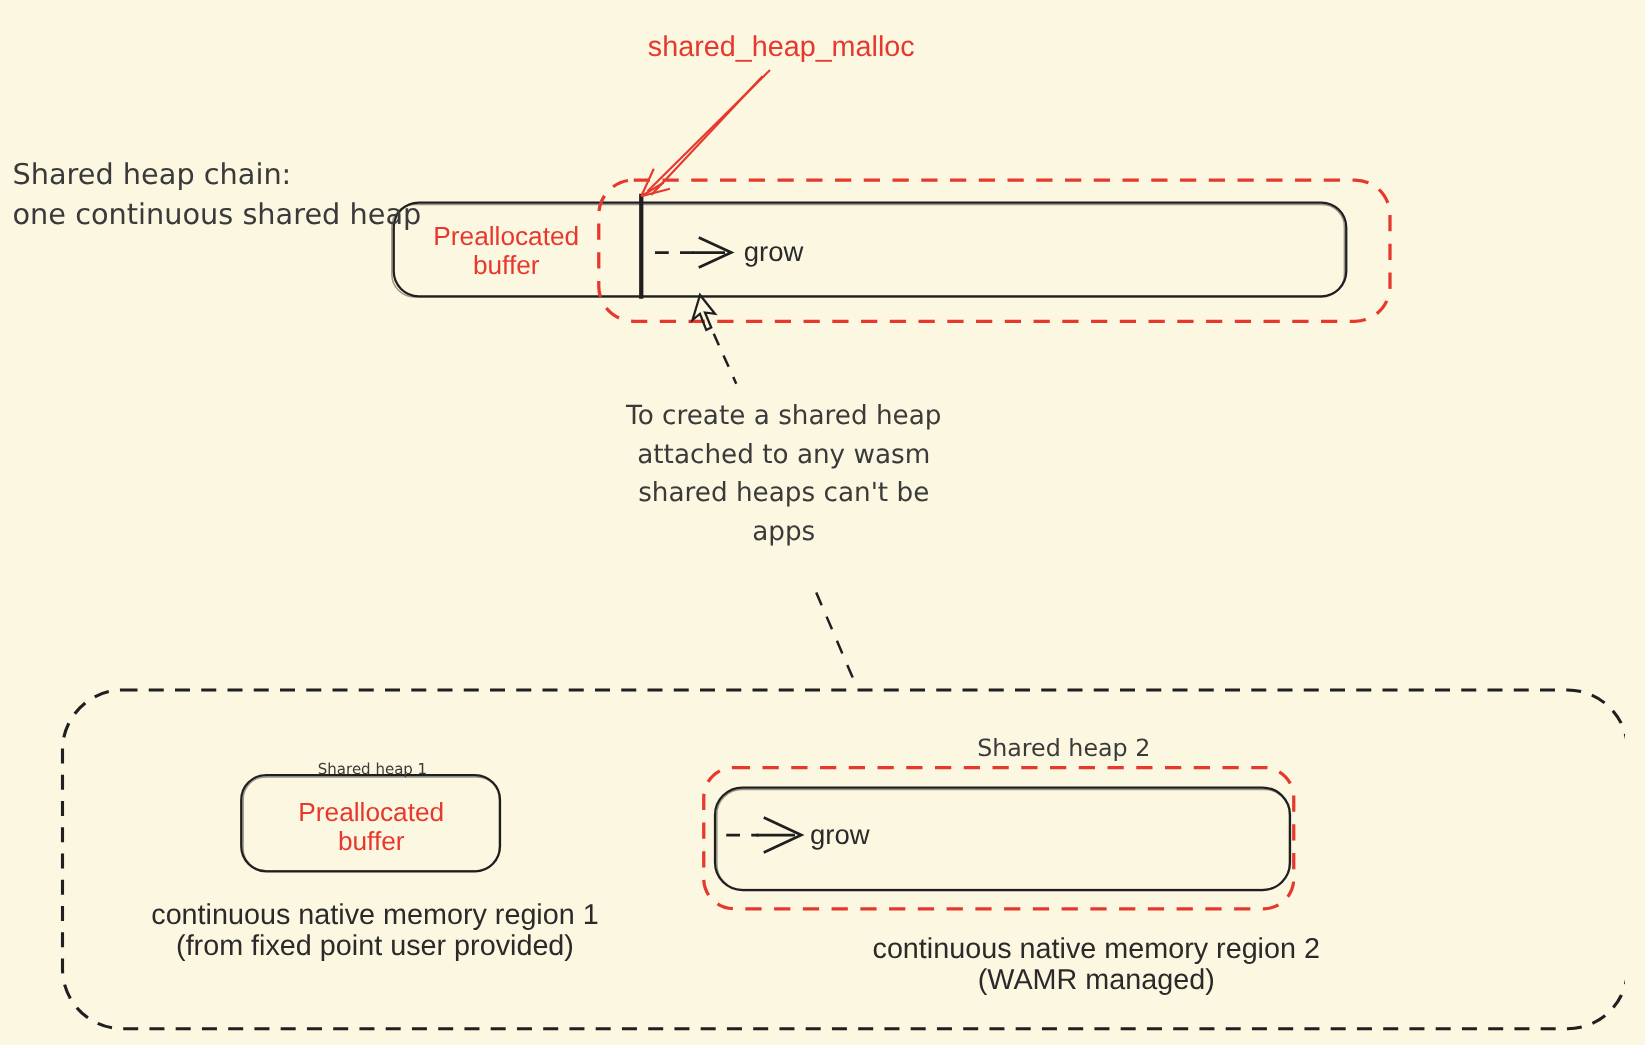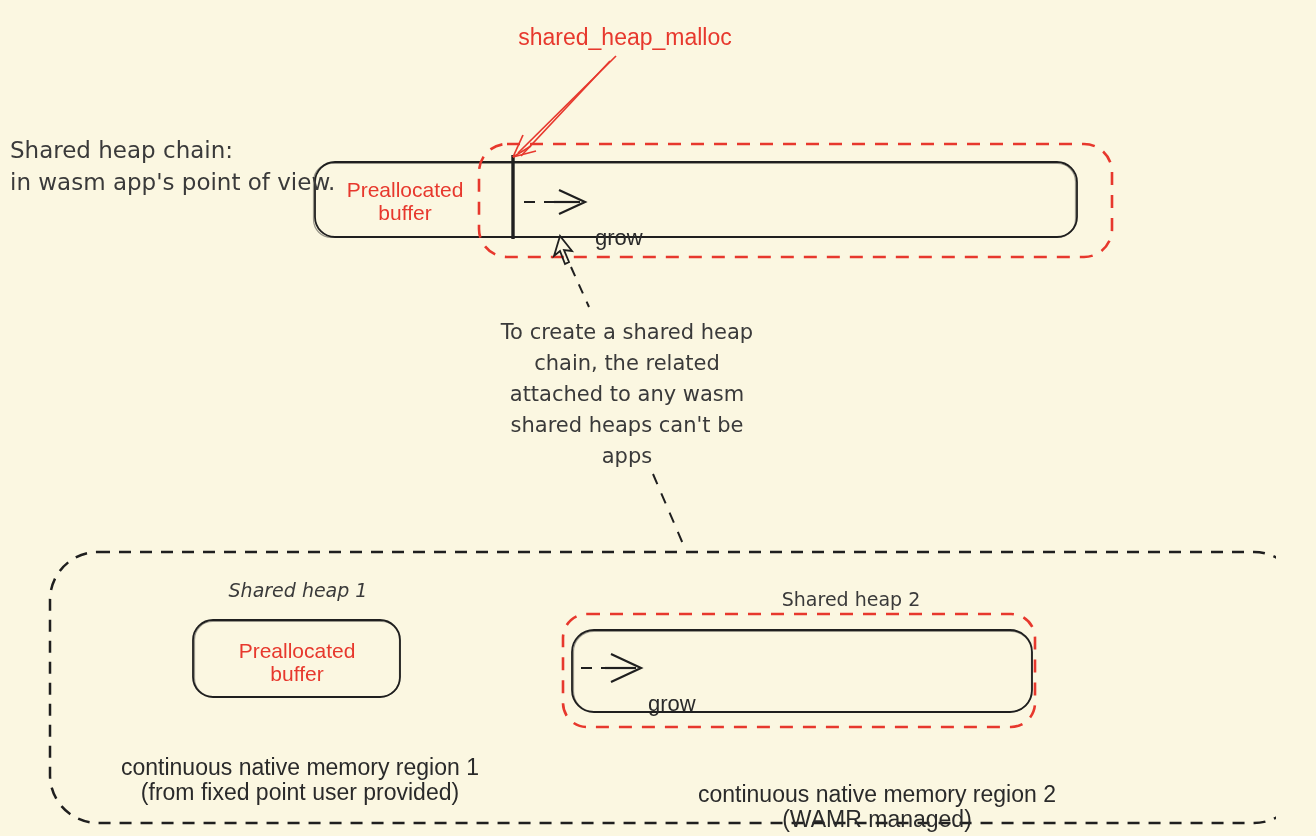--- a/index.html
+++ b/index.html
@@ -1,31 +1,31 @@
 <!DOCTYPE html>
 <html style="--bg: #FBF7E1; --red: #E7382D; --ink: #1F1F1F; --note: #3A3A3A; --cap: #2A2A2A;"><head>
 <meta charset="utf-8">
 <style>
   html,body{margin:0;padding:0;}
   body{background:var(--bg,#FBF7E1);font-family:"Liberation Sans",sans-serif;}
-  #canvas{position:relative;width:1276px;height:836px;background:var(--bg,#FBF7E1);overflow:hidden;}
+  #canvas{position:relative;width:1276px;height:836px;background:var(--bg,#FBF7E1);overflow:hidden;padding-left:24px;}
   svg.layer{position:absolute;left:0;top:0;width:1316px;height:836px;}
   .stroke-dark{stroke:var(--ink,#1F1F1F);fill:none;}
   .stroke-red{stroke:var(--red,#E7382D);fill:none;}
   .txt{position:absolute;white-space:nowrap;}
   .center{text-align:center;}
   .hand{font-family:"DejaVu Sans",sans-serif;color:var(--note,#3A3A3A);}
-  .plain{font-family:"Liberation Sans",sans-serif;color:var(--cap,#2A2A2A);margin-top:36px;}
+  .plain{font-family:"Liberation Sans",sans-serif;color:var(--cap,#2A2A2A);}
   .red-text{color:var(--red,#E7382D);}
-  .chain-note{left:10px;top:134px;width:340px;font-size:23px;line-height:32px;}
+  .chain-note{left:10px;top:124px;width:340px;font-size:23px;line-height:32px;}
   .malloc{left:500px;top:24px;width:250px;font-size:23px;line-height:26px;}
   .prebuf-top{left:330px;top:178px;width:150px;font-size:21px;line-height:23px;}
   .grow-top{left:595px;top:190px;font-size:22px;line-height:24px;}
   .create-note{left:477px;top:317px;width:300px;font-size:21px;line-height:31px;}
-  .heap1-label{left:198px;top:578px;width:200px;font-size:19px;line-height:24px;font-style:italic;}
+  .heap1-label{left:198px;top:603px;width:200px;font-size:12px;line-height:24px;}
   .heap2-label{left:751px;top:575px;width:200px;font-size:19px;line-height:24px;margin-top:12px;}
   .prebuf-bottom{left:222px;top:639px;width:150px;font-size:21px;line-height:23px;}
   .region1{left:110px;top:719px;width:380px;font-size:23px;line-height:25px;text-align:center;}
   .region2{left:687px;top:746px;width:380px;font-size:23px;line-height:25px;}
   .grow-bottom{left:648px;top:656px;font-size:22px;line-height:24px;}
 </style>
 </head>
 <body>
 
 <div id="canvas">
@@ -79,33 +79,32 @@
       <line x1="581" y1="668" x2="607" y2="668" stroke-dasharray="11 9"></line>
       <path d="M611,654 L641,668 L611,682"></path>
       <line x1="605" y1="668" x2="636" y2="668"></line>
     </g>
   </svg>
 
   <div class="txt malloc center red-text">shared_heap_malloc</div>
 
   <div class="txt chain-note hand">
     <div>Shared heap chain:</div>
-    <div>in wasm app's point of view.</div>
+    <div>one continuous shared heap</div>
   </div>
 
   <div class="txt prebuf-top center red-text">
     <div>Preallocated</div>
     <div>buffer</div>
   </div>
 
   <div class="txt grow-top plain">grow</div>
 
   <div class="txt create-note hand center">
     <div>To create a shared heap</div>
-    <div>chain, the related</div>
     <div>attached to any wasm</div>
     <div>shared heaps can't be</div>
     <div>apps</div>
   </div>
 
   <div class="txt heap1-label hand center">Shared heap 1</div>
   <div class="txt heap2-label hand center">Shared heap 2</div>
 
   <div class="txt prebuf-bottom center red-text">
     <div>Preallocated</div>

